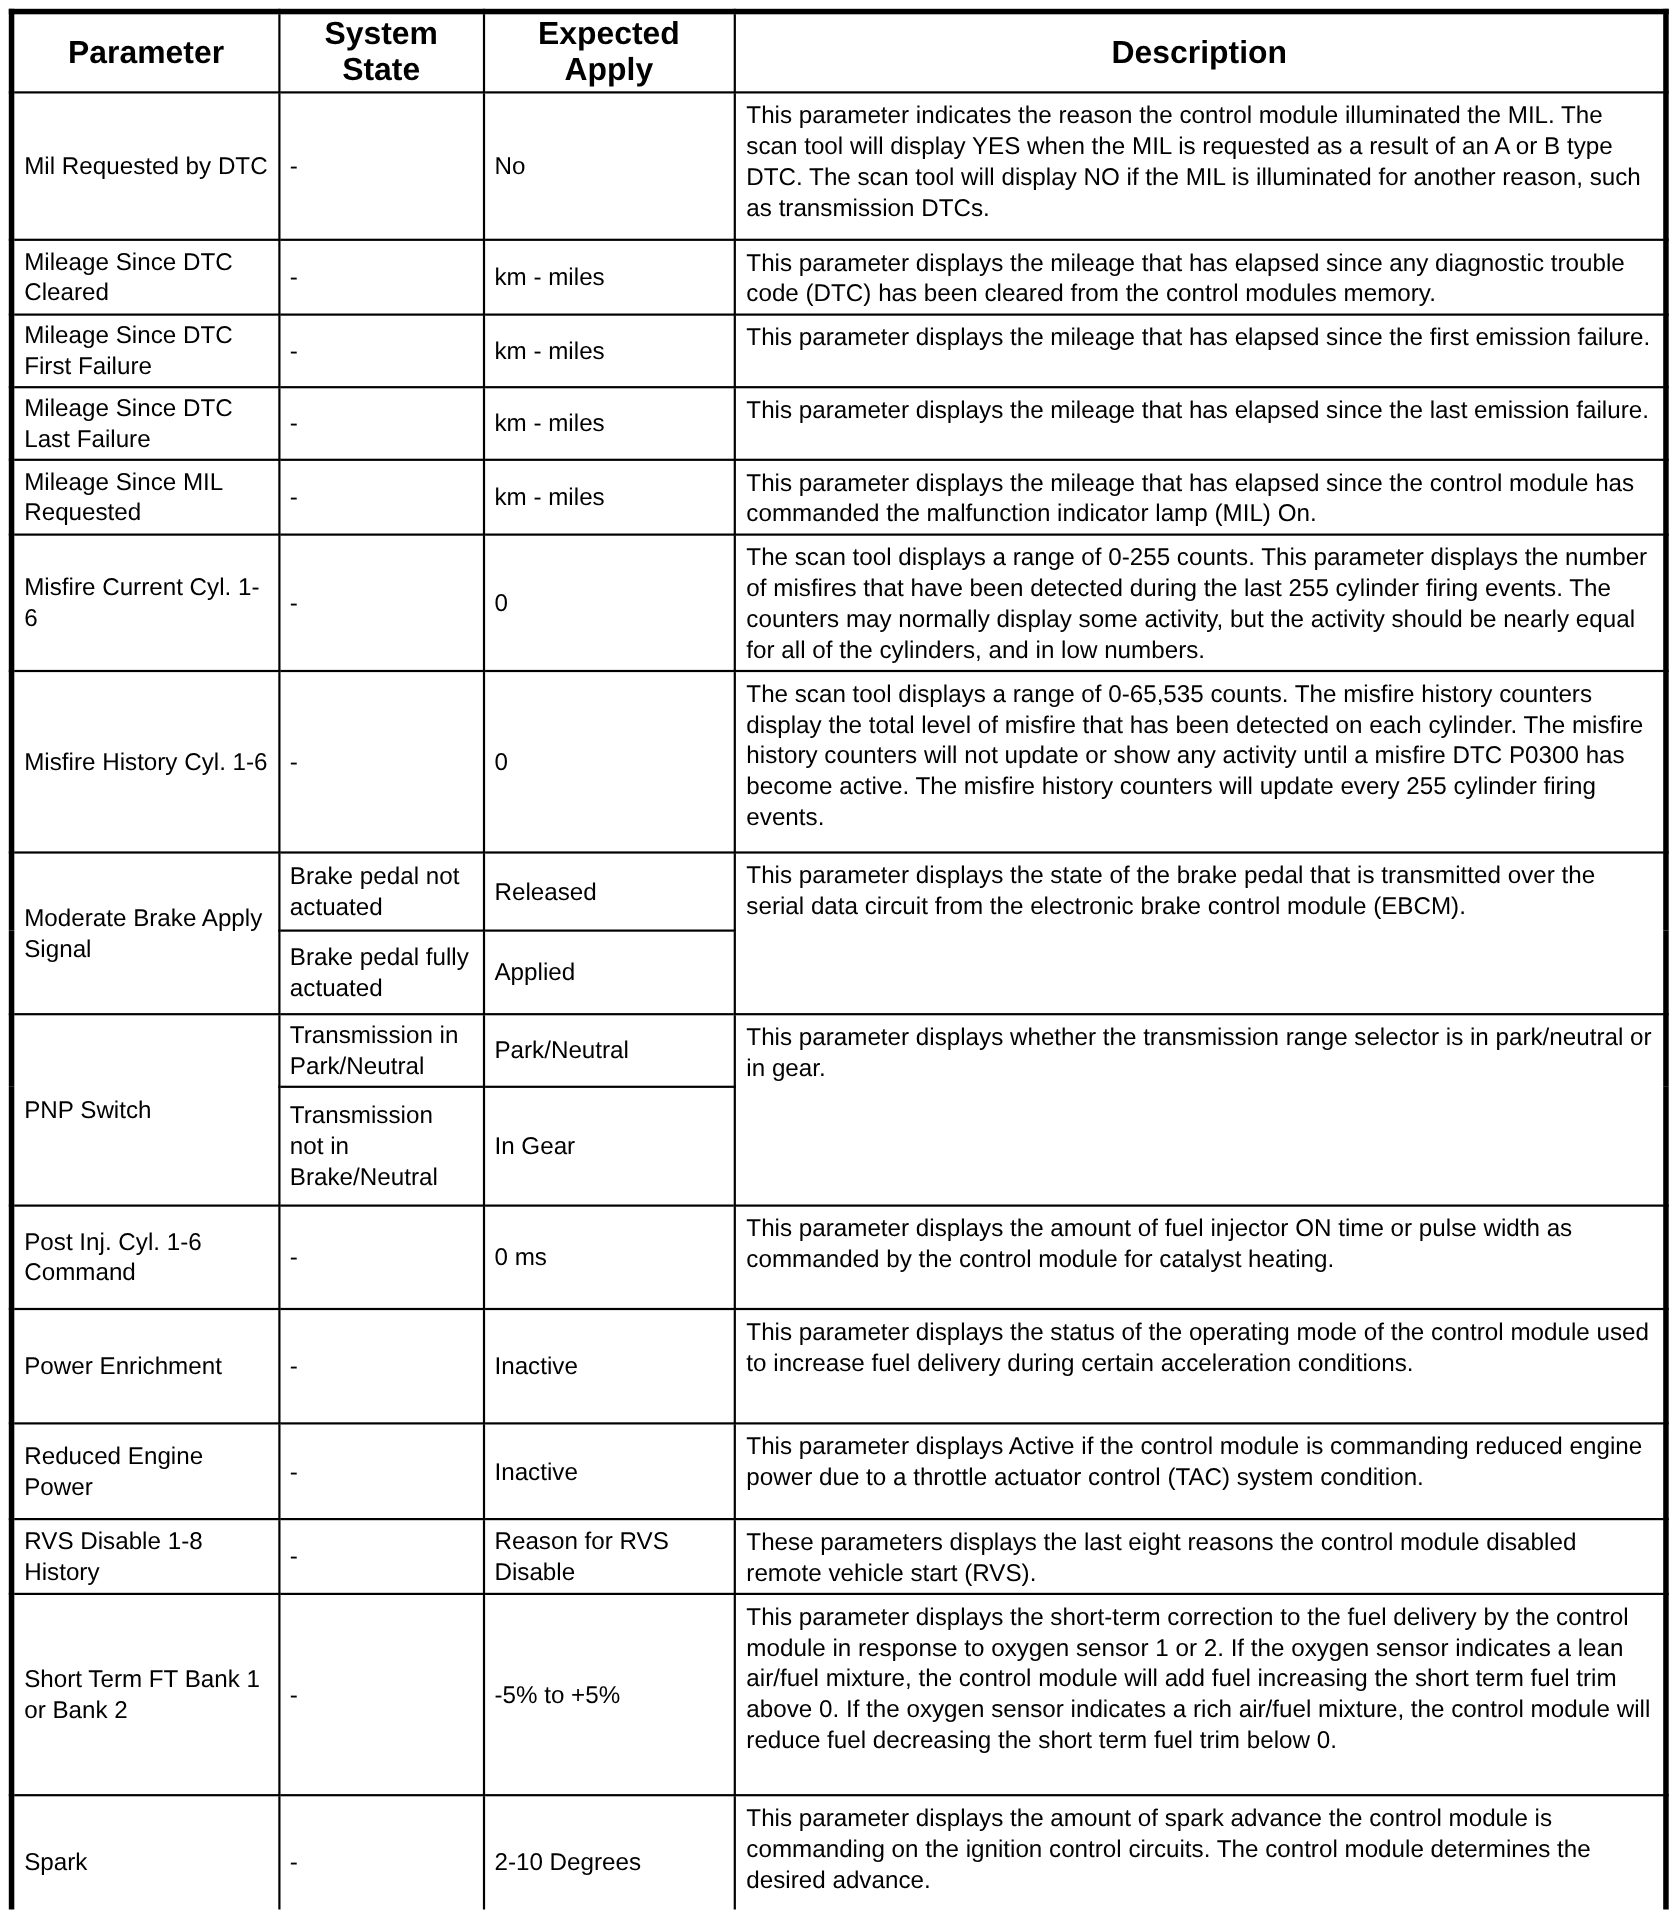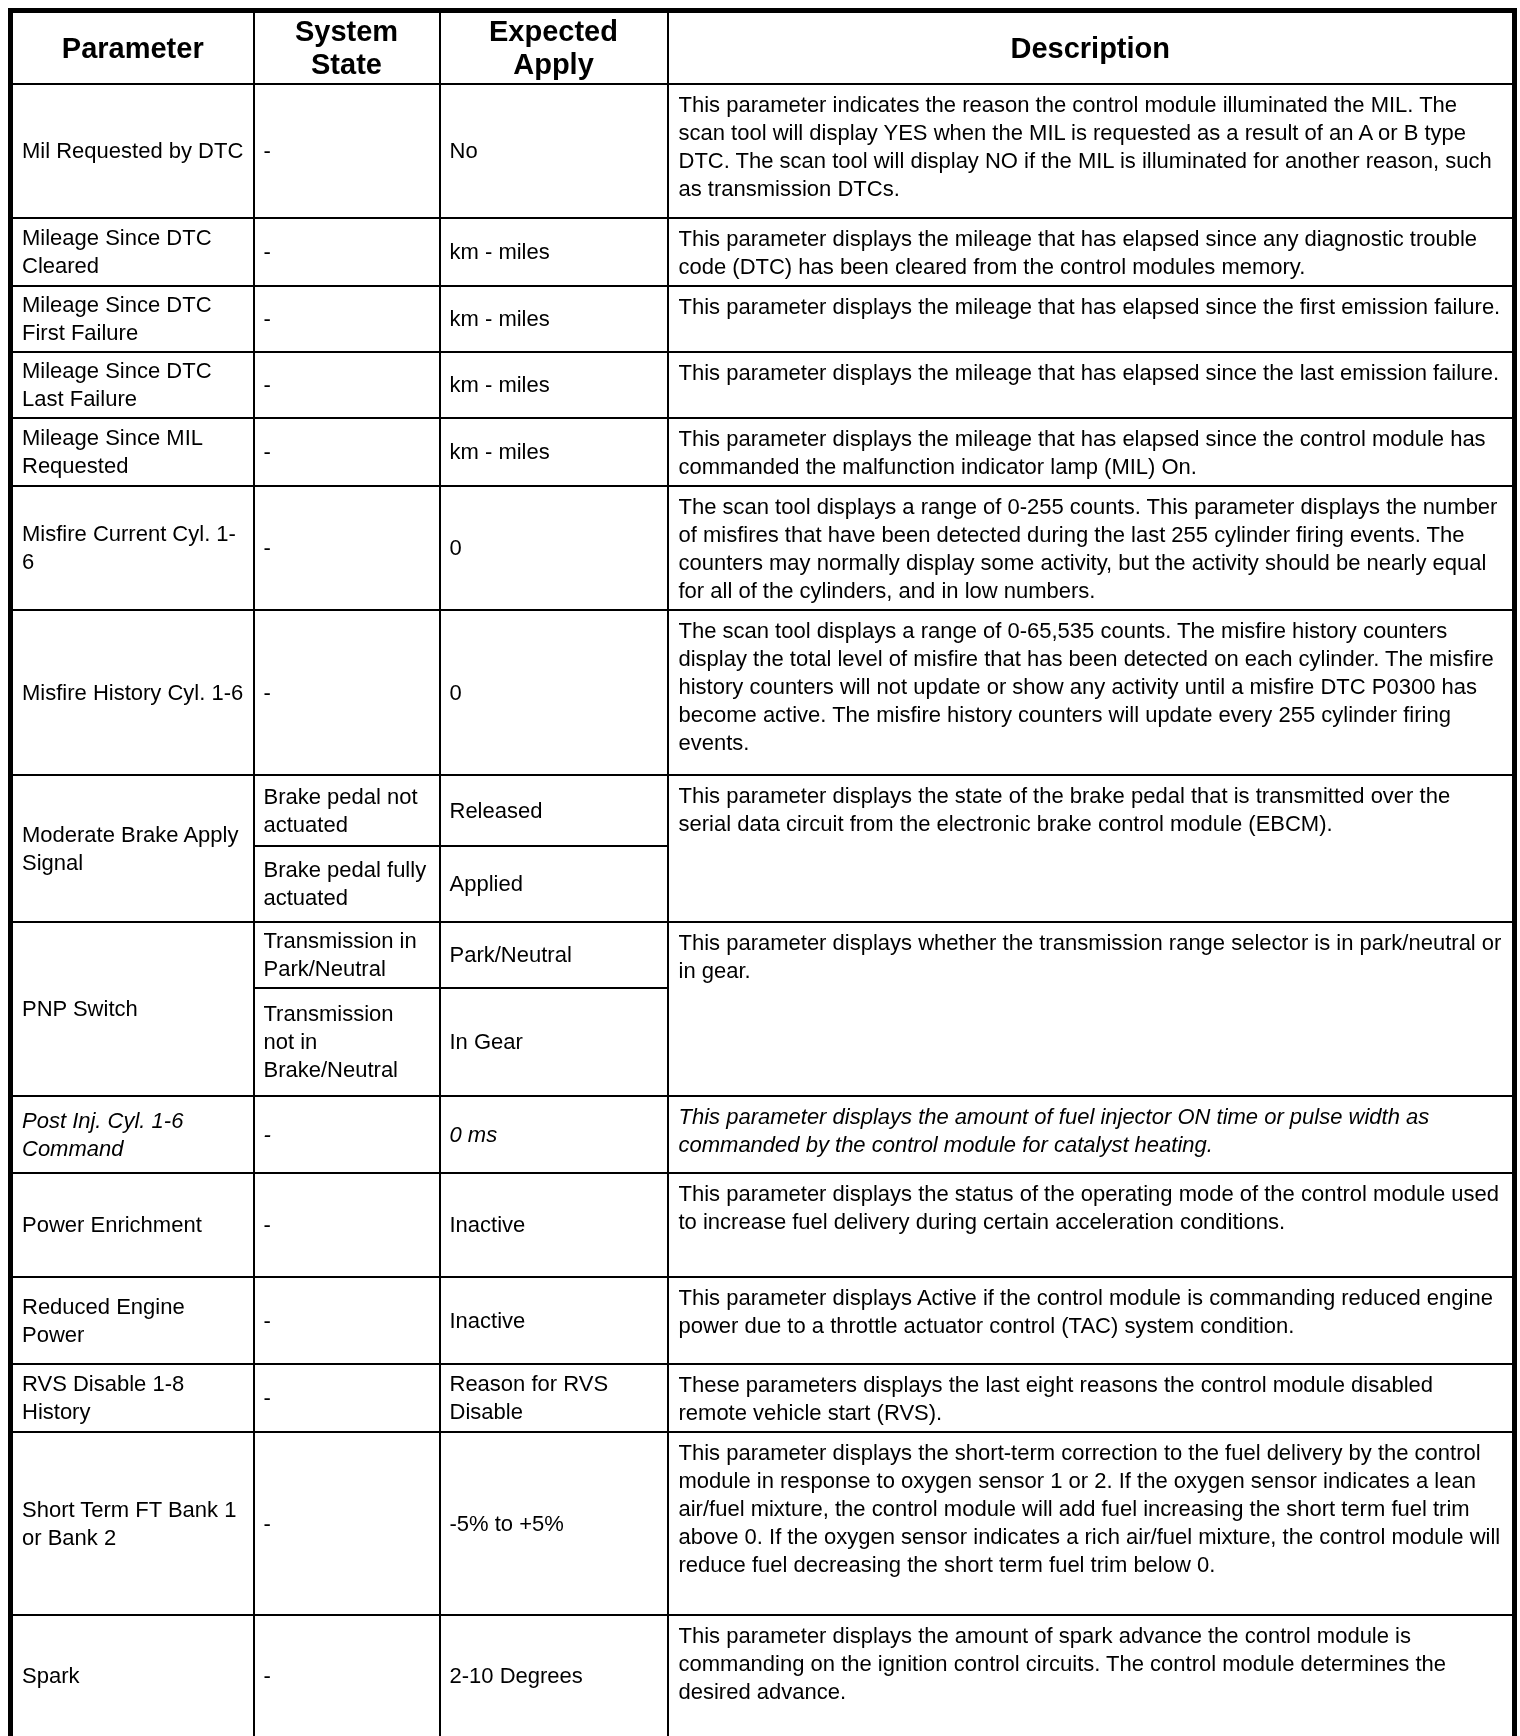--- a/index.html
+++ b/index.html
@@ -127,21 +127,21 @@
         <tr style="height: 62px;">
           <td rowspan="2">PNP Switch</td>
           <td>Transmission in Park/Neutral</td>
           <td>Park/Neutral</td>
           <td rowspan="2" class="desc">This parameter displays whether the transmission range selector is in park/neutral or in gear.</td>
         </tr>
         <tr style="height: 108px;">
           <td>Transmission not in Brake/Neutral</td>
           <td>In Gear</td>
         </tr>
-        <tr style="height: 77px; font-style: italic;">
+        <tr style="height: 94px;">
           <td rowspan="1">Post Inj. Cyl. 1-6 Command</td>
           <td>-</td>
           <td>0 ms</td>
           <td rowspan="1" class="desc">This parameter displays the amount of fuel injector ON time or pulse width as commanded by the control module for catalyst heating.</td>
         </tr>
         <tr style="height: 104px;">
           <td rowspan="1">Power Enrichment</td>
           <td>-</td>
           <td>Inactive</td>
           <td rowspan="1" class="desc">This parameter displays the status of the operating mode of the control module used to increase fuel delivery during certain acceleration conditions.</td>

